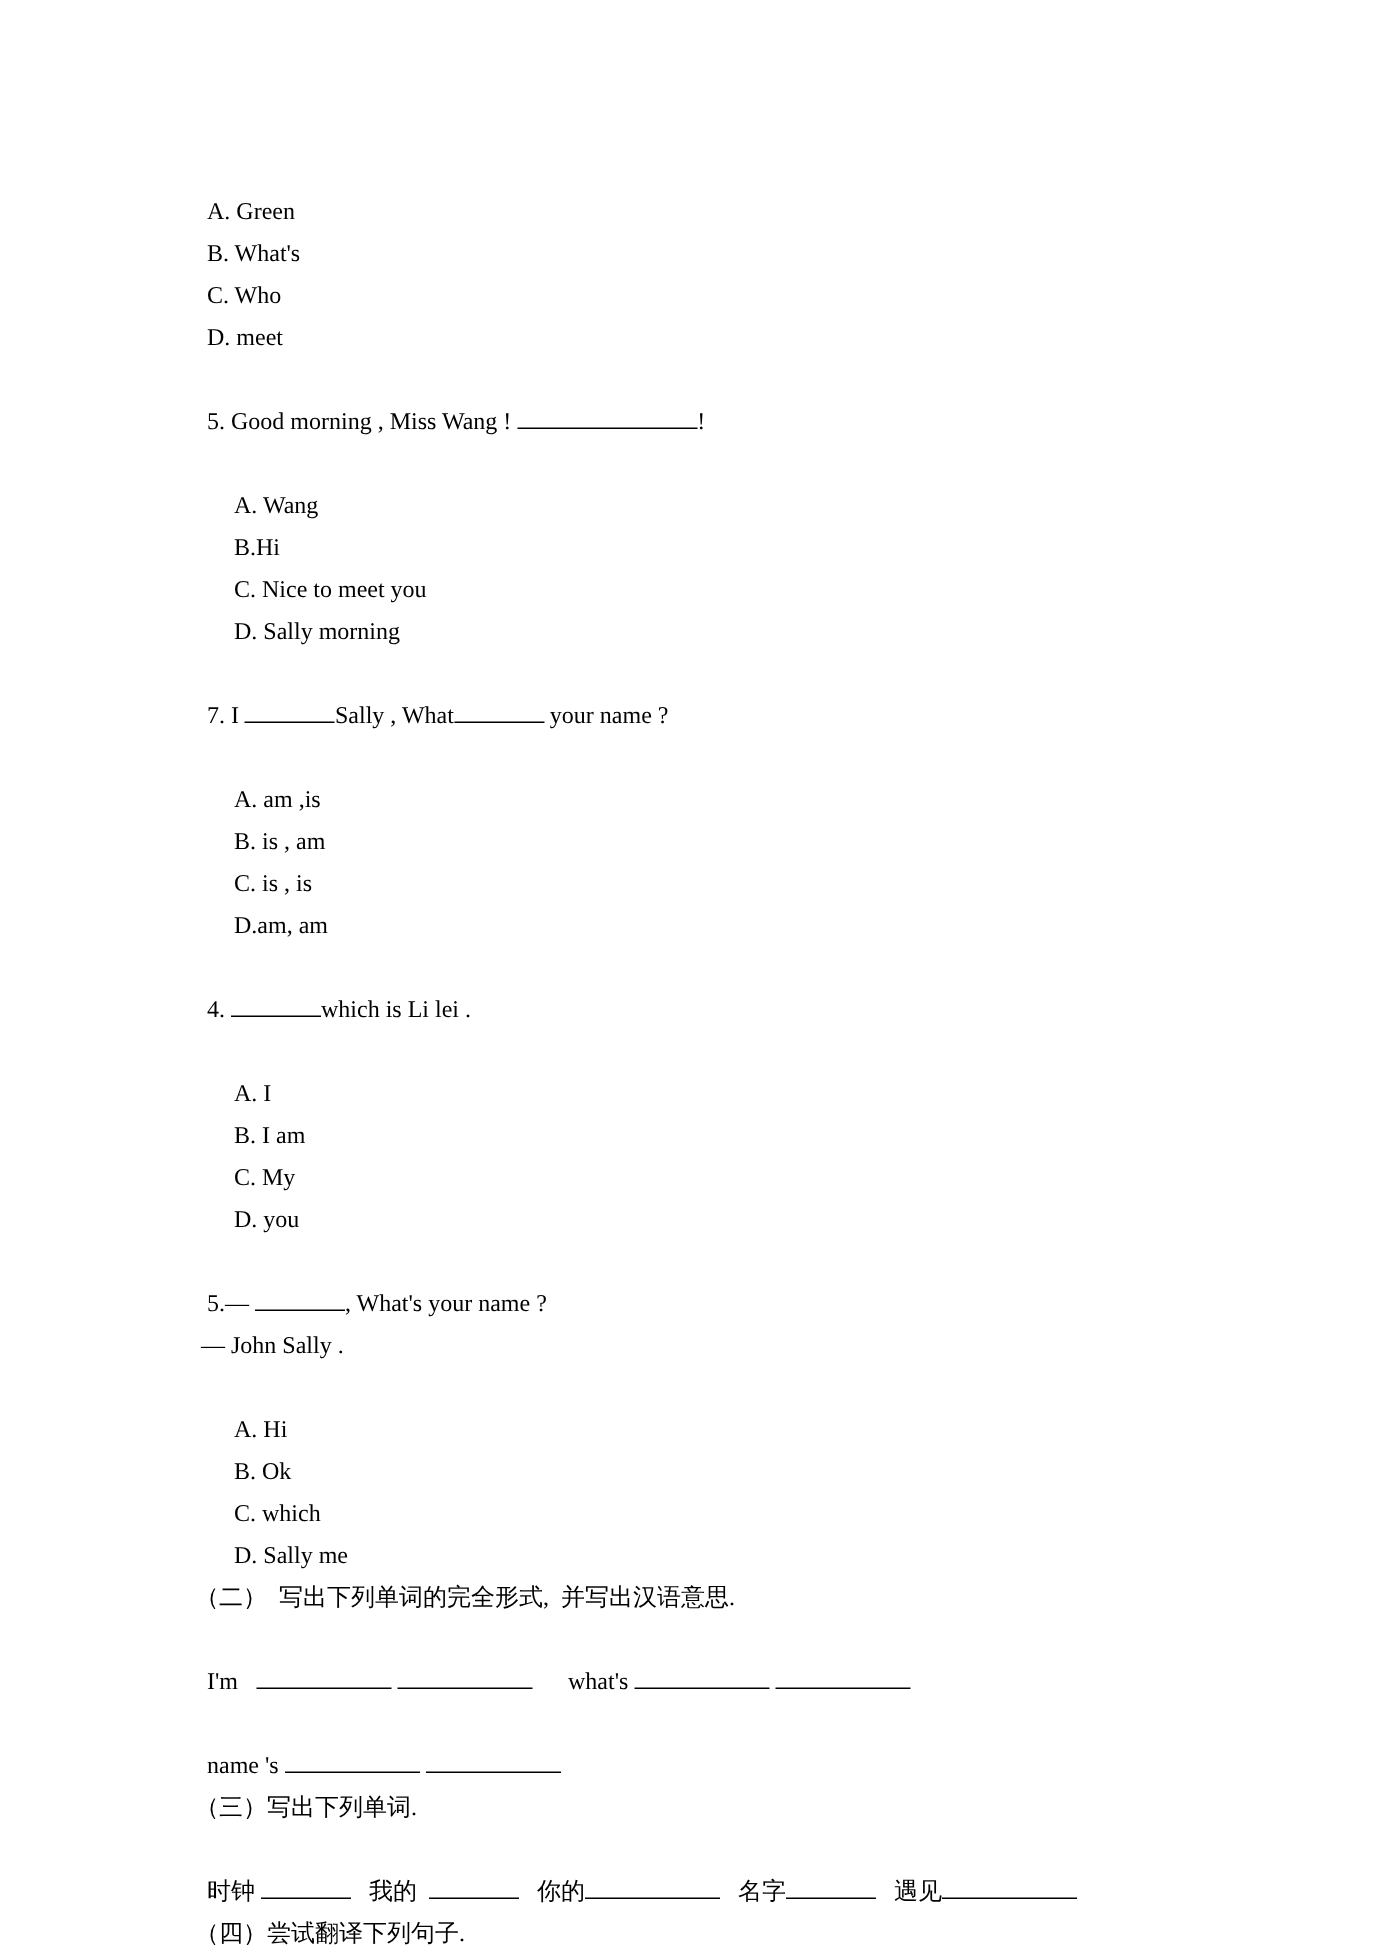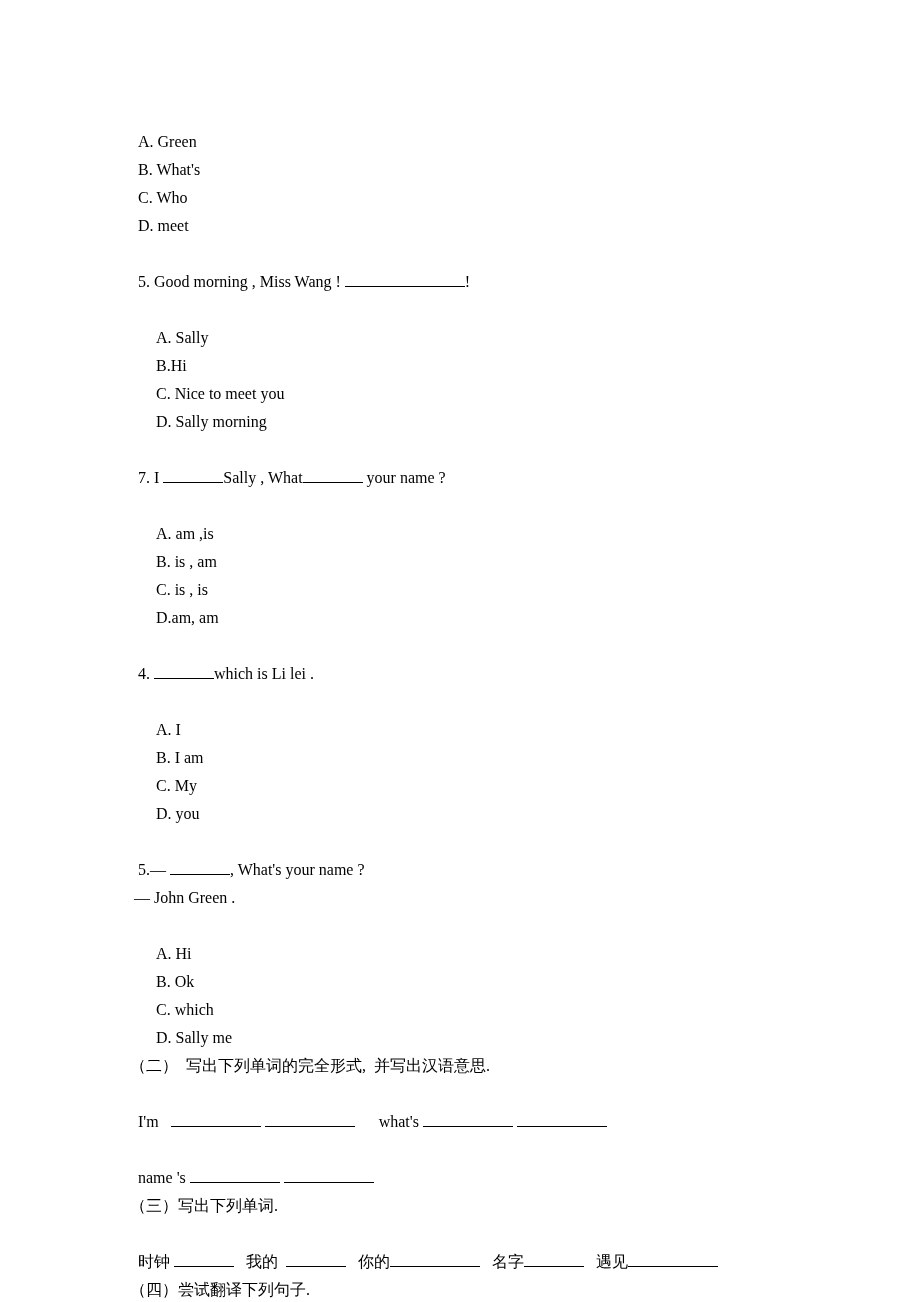--- a/index.html
+++ b/index.html
@@ -26,21 +26,21 @@
   <span>A. Green</span>&nbsp;&nbsp;&nbsp;&nbsp;&nbsp;&nbsp;&nbsp;&nbsp;&nbsp;&nbsp;
   <span>B. What's</span>&nbsp;&nbsp;&nbsp;&nbsp;&nbsp;&nbsp;&nbsp;&nbsp;&nbsp;&nbsp;
   <span>C. Who</span>&nbsp;&nbsp;&nbsp;&nbsp;&nbsp;&nbsp;&nbsp;&nbsp;&nbsp;&nbsp;&nbsp;&nbsp;&nbsp;
   <span>D. meet</span>
 </div>
 
 <div class="line">
   <span>5. Good morning , Miss Wang ! </span><span class="blank-long"></span><span>!</span>
 </div>
 <div class="line indent1">
-  <span>A. Sally</span>&nbsp;&nbsp;&nbsp;&nbsp;
+  <span>A. Wang</span>&nbsp;&nbsp;&nbsp;&nbsp;
   <span>B.Hi</span>&nbsp;&nbsp;&nbsp;&nbsp;
   <span>C. Nice to meet you</span>&nbsp;&nbsp;&nbsp;&nbsp;
   <span>D. Sally morning</span>
 </div>
 
 <div class="line">
   <span>7. I </span><span class="blank-short"></span><span>Sally , What</span><span class="blank-short"></span><span> your name ?</span>
 </div>
 <div class="line indent1">
   <span>A. am ,is</span>&nbsp;&nbsp;&nbsp;
@@ -55,21 +55,21 @@
 <div class="line indent1">
   <span>A. I</span>&nbsp;&nbsp;&nbsp;&nbsp;&nbsp;
   <span>B. I am</span>&nbsp;&nbsp;&nbsp;&nbsp;
   <span>C. My</span>&nbsp;&nbsp;&nbsp;&nbsp;&nbsp;
   <span>D. you</span>
 </div>
 
 <div class="line">
   <span>5.— </span><span class="blank-short"></span><span>, What's your name ?</span>
 </div>
-<div class="line"> — John Green .</div>
+<div class="line"> — John Sally .</div>
 <div class="line indent1">
   <span>A. Hi</span>&nbsp;&nbsp;&nbsp;&nbsp;&nbsp;
   <span>B. Ok</span>&nbsp;&nbsp;&nbsp;&nbsp;&nbsp;
   <span>C. which</span>&nbsp;&nbsp;&nbsp;&nbsp;&nbsp;
   <span>D. Sally me</span>
 </div>
 
 <div class="line">（二）  写出下列单词的完全形式,  并写出汉语意思.</div>
 <div class="line">
   <span>I'm   </span><span class="blank-med"></span> <span class="blank-med"></span><span>      what's </span><span class="blank-med"></span> <span class="blank-med"></span>

